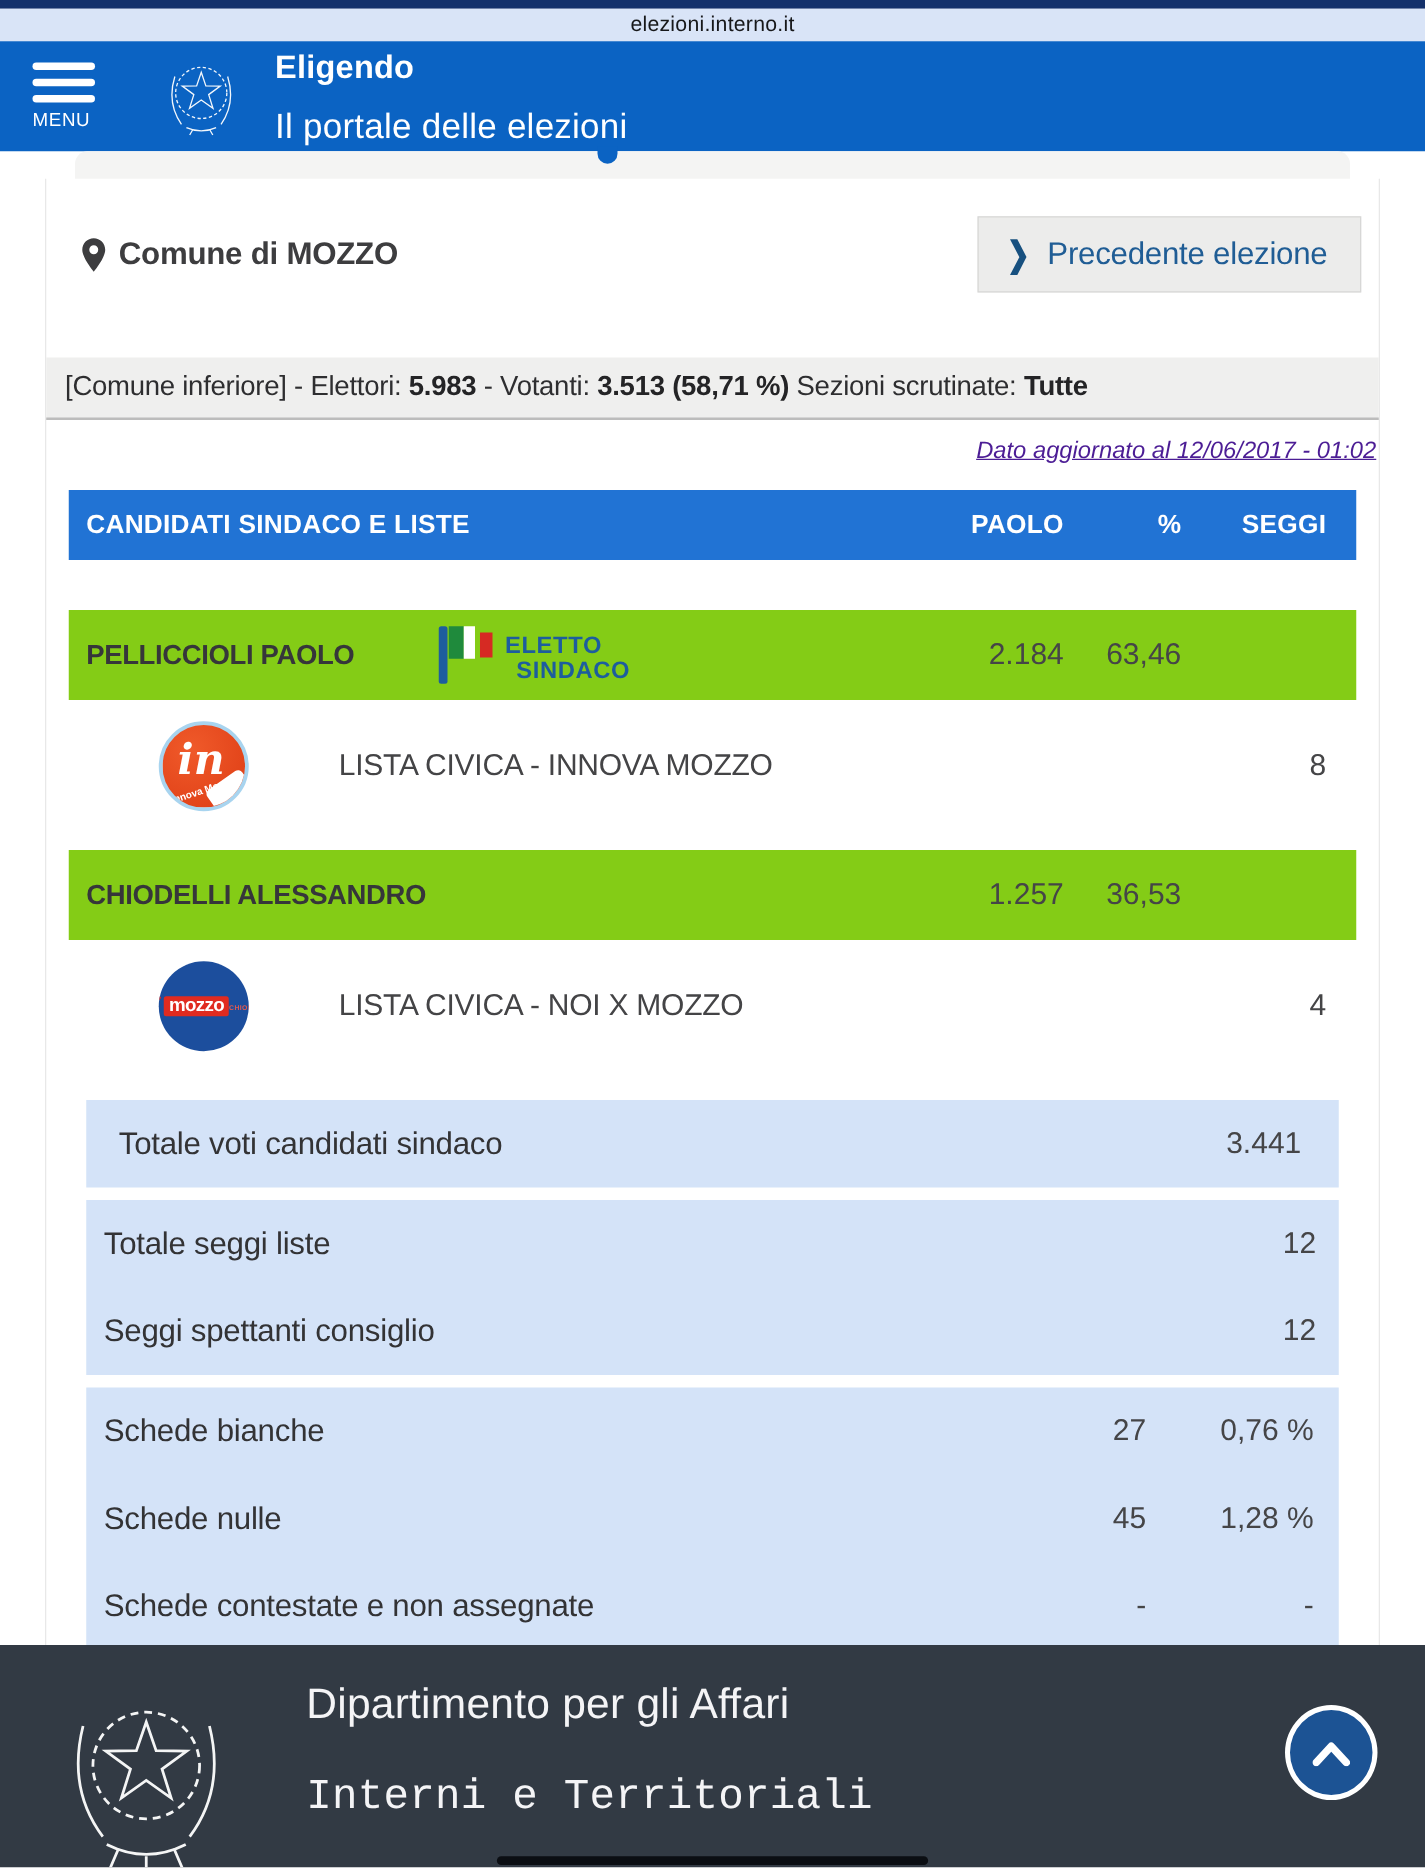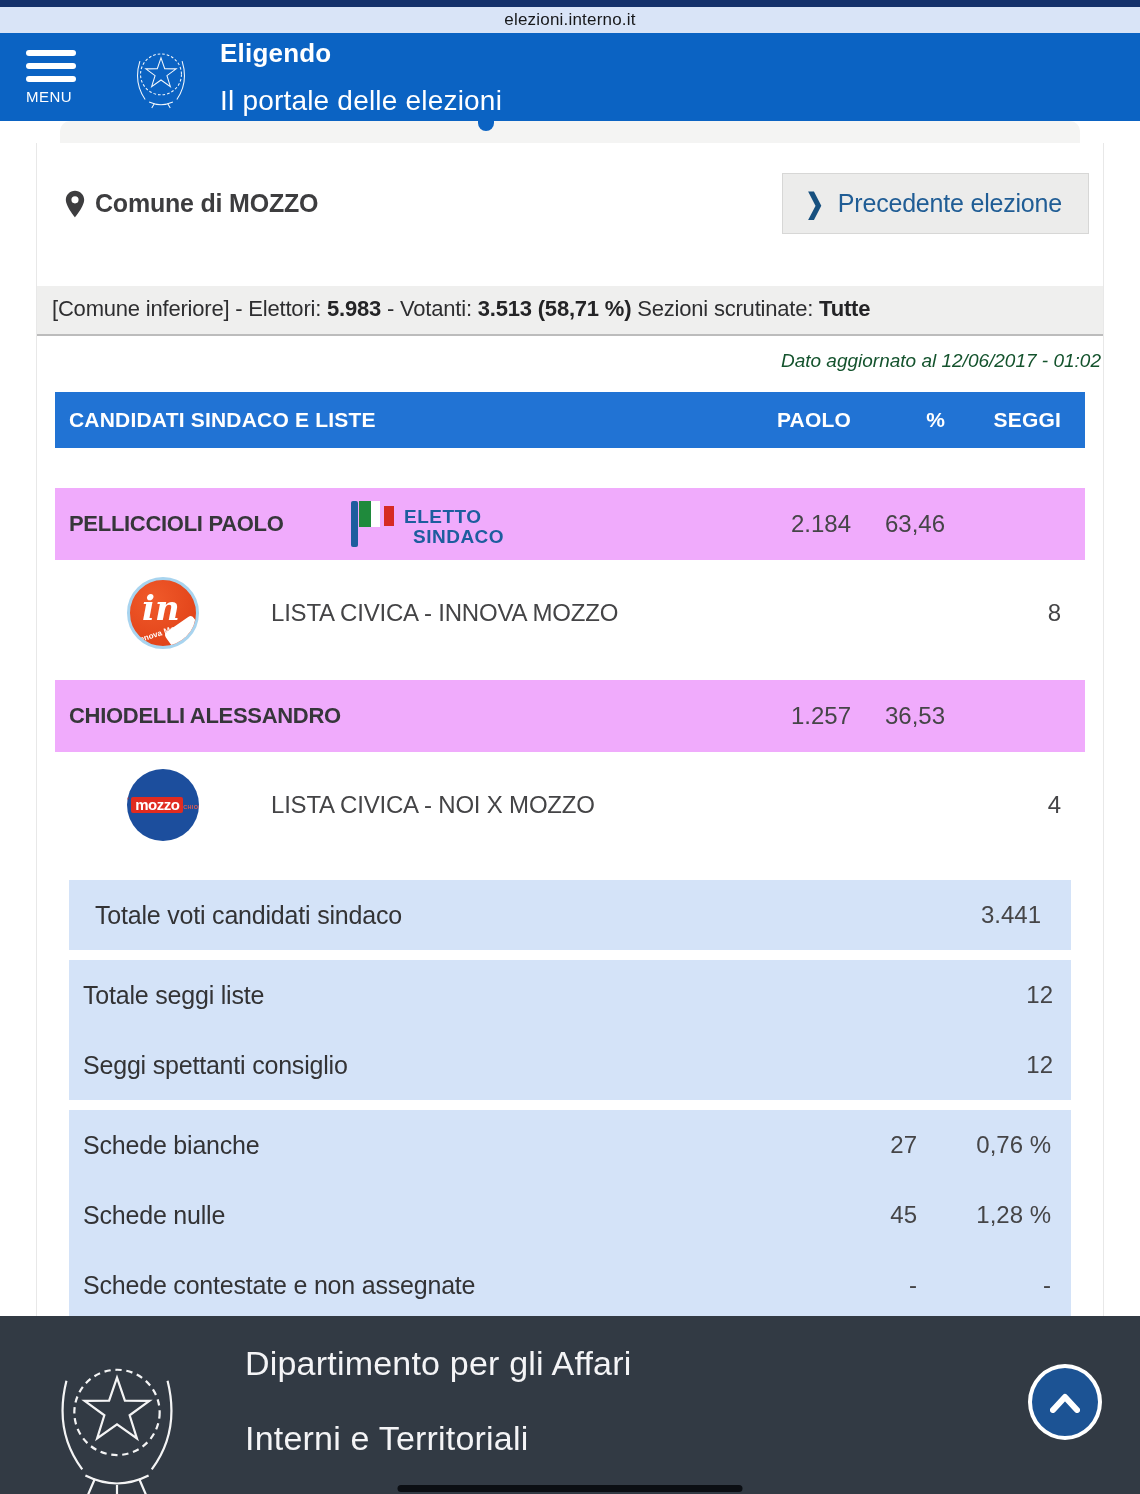--- a/index.html
+++ b/index.html
@@ -31,36 +31,36 @@
   .loc-row { display:flex; align-items:center; justify-content:space-between; padding:30px 14px 0 28px; }
   .loc { display:flex; align-items:center; gap:10px; }
   .loc svg { width:20px; height:28px; }
   .loc-label { font-size:25px; font-weight:600; color:#3d3d3f; letter-spacing:-0.2px; }
   .prev-btn { display:flex; align-items:center; gap:14px; background:#ececeb; border:1px solid #d7d7d6; padding:15px 26px 15px 22px; cursor:pointer; }
   .prev-btn .chev { color:#17507f; font-size:22px; font-weight:bold; transform:scaleY(1.25); }
   .prev-btn .lbl { color:#205d95; font-size:25px; letter-spacing:-0.2px; }
 
   .info-bar { margin-top:52px; background:#efefee; border-bottom:2px solid #bcbcbc; padding:10px 15px 12px 15px; font-size:22px; color:#2e2e30; letter-spacing:-0.2px; }
   .info-bar b { font-weight:700; color:#242426; }
-  .updated { text-align:right; font-style:italic; font-size:19px; color:#14532d; padding:14px 2px 0 0; }
+  .updated { text-align:right; font-style:italic; font-size:19px; color:#4c1d95; padding:14px 2px 0 0;text-decoration:underline; }
 
   
   .table-wrap { margin:20px 18px 0 18px; }
   .grid4 { display:grid; grid-template-columns:1fr 120px 100px 120px; align-items:center; }
   .grid2 { display:grid; grid-template-columns:1fr 120px; align-items:center; }
   .grid3 { display:grid; grid-template-columns:1fr 120px 140px; align-items:center; }
   .num { text-align:right; font-size:24px; color:#454547; }
   .pad-seat { padding-right:10px; }
   .pad-val { padding-right:18px; }
   .pad-pct { padding-right:6px; }
 
   .thead { background:#2173d4; height:56px; padding:0 14px; }
   .thead .h { color:#ffffff; font-weight:bold; font-size:21px; letter-spacing:0.2px; }
 
-  .cand-row { background:#f0abfc; min-height:72px; padding:0 14px; margin-top:40px; }
+  .cand-row { background:#84cc16; min-height:72px; padding:0 14px; margin-top:40px; }
   .cand-cell { display:flex; align-items:center; }
   .cand-name { font-size:22px; font-weight:bold; color:#36363a; letter-spacing:-0.3px; min-width:282px; }
 
   .elected-badge { display:flex; align-items:flex-end; gap:10px; }
   .flagpole { display:flex; align-items:flex-start; }
   .pole { width:7px; height:46px; background:#1d5d9e; border-radius:2px; }
   .flag-g { width:12px; height:26px; background:#1f8a3c; margin-left:1px; }
   .flag-w { width:9px; height:26px; background:#ffffff; }
   .flag-r { width:10px; height:20px; background:#d62a23; margin-left:4px; margin-top:5px; }
   .badge-text { line-height:1.05; margin-top:3px; }
@@ -94,21 +94,21 @@
   .ballot-block { margin-top:10px; padding:0 14px; }
   .ballot-block .brow { min-height:70px; }
 
   .disclaimer { margin:14px 20px 0 18px; font-style:italic; font-size:17px; color:#75757a; line-height:1.62; letter-spacing:0.1px; }
 
   
   .footer { position:absolute; left:0; right:0; bottom:0; height:178px; background:#323a44; overflow:hidden; }
   .footer-emblem { position:absolute; left:38px; top:28px; width:158px; height:170px; }
   .footer-text { position:absolute; left:245px; top:28px; color:#f4f4f6; font-weight:300; font-size:34px; letter-spacing:0.2px; }
   .footer-text .f1 { display:block; }
-  .footer-text .f2 { display:block; margin-top:36px; }
+  .footer-text .f2 { display:block; margin-top:36px;font-family:Liberation Mono, monospace; }
   .scrolltop { position:absolute; right:38px; top:48px; width:74px; height:76px; border-radius:50%; background:#1c5394; border:4px solid #ffffff; display:flex; align-items:center; justify-content:center; cursor:pointer; }
   .scrolltop svg { width:30px; height:22px; }
   .home-indicator { position:absolute; left:50%; transform:translateX(-50%); bottom:2px; width:345px; height:7px; background:#0b0e13; border-radius:4px; }
 </style>
 </head>
 <body>
 
 <div class="notch-strip"></div>
 <div class="statusbar">
   <span class="url">elezioni.interno.it</span>

